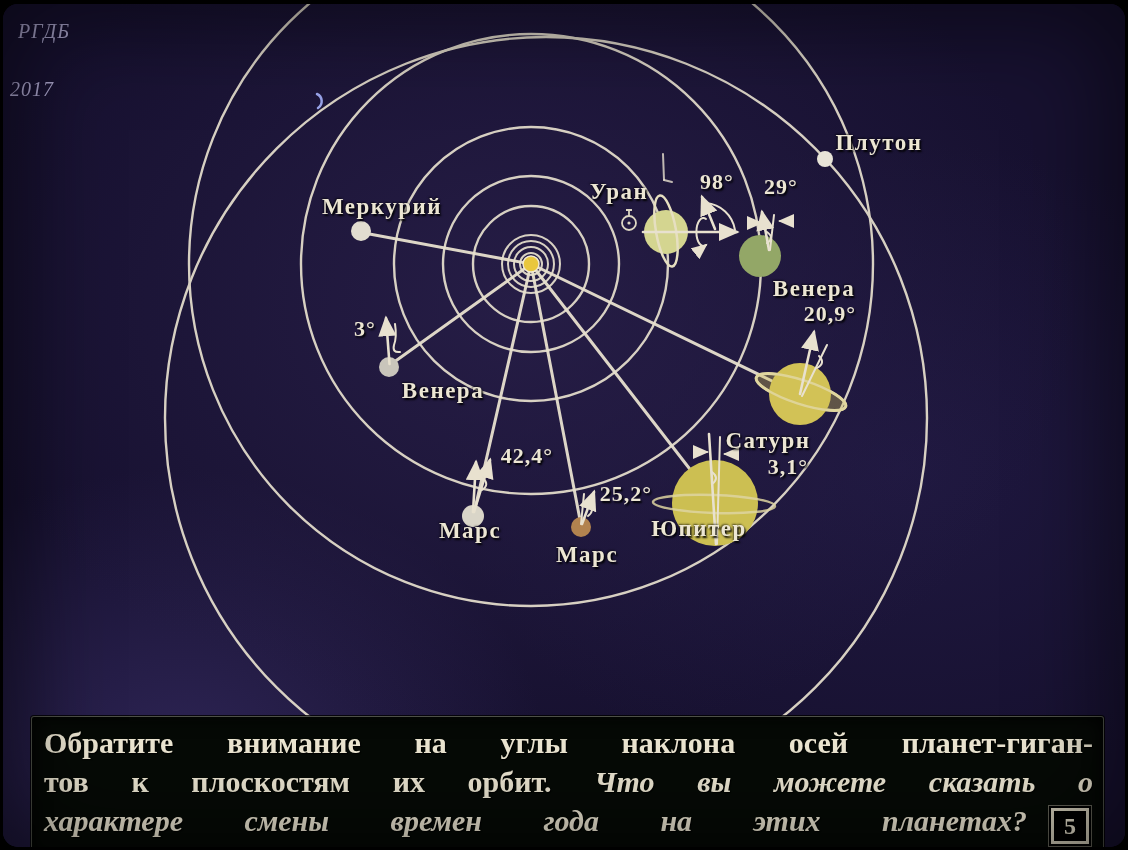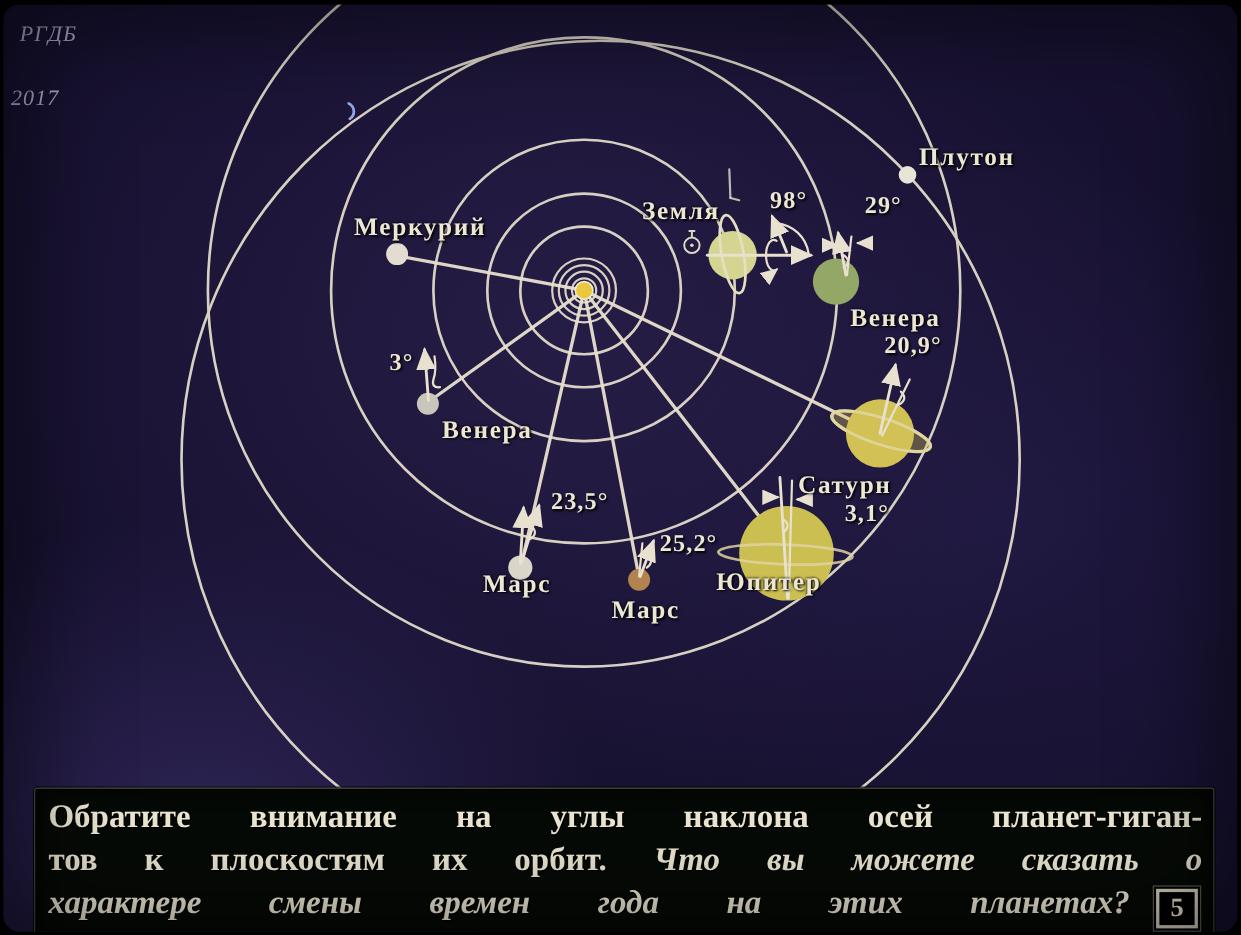--- a/index.html
+++ b/index.html
@@ -153,31 +153,31 @@
         <path d="M 314,90 a 8,8 0 0 1 1,14" stroke="#9aa4ea" stroke-width="2.5" fill="none" stroke-linecap="round"></path>
       </g>
     </svg>
 
     <div class="plabel" style="left:379px;top:190px;">Меркурий</div>
     <div class="plabel" style="left:398px;top:374px;margin-left:42px;">Венера</div>
     <div class="plabel" style="left:467px;top:514px;">Марс</div>
     <div class="plabel" style="left:584px;top:538px;">Марс</div>
     <div class="plabel" style="left:696px;top:512px;">Юпитер</div>
     <div class="plabel" style="left:765px;top:424px;">Сатурн</div>
-    <div class="plabel" style="left:616px;top:175px;">Земля</div>
+    <div class="plabel" style="left:616px;top:175px;">Уран</div>
     <div class="plabel" style="left:811px;top:272px;">Венера</div>
     <div class="plabel" style="left:876px;top:126px;">Плутон</div>
 
     <div class="alabel" style="left:362px;top:312px;">3°</div>
-    <div class="alabel" style="left:524px;top:439px;">23,5°</div>
+    <div class="alabel" style="left:524px;top:439px;">42,4°</div>
     <div class="alabel" style="left:623px;top:477px;">25,2°</div>
     <div class="alabel" style="left:785px;top:450px;">3,1°</div>
     <div class="alabel" style="left:827px;top:297px;">20,9°</div>
     <div class="alabel" style="left:714px;top:165px;">98°</div>
-    <div class="alabel" style="left:800px;top:170px;">29°</div>
+    <div class="alabel" style="left:778px;top:170px;">29°</div>
 
     <div class="watermark" style="left:15px;top:16px;">РГДБ</div>
     <div class="watermark" style="left:7px;top:74px;">2017</div>
 
     <div class="caption">
       <div class="cap-line"><span>Обратите внимание на углы наклона осей планет-гиган-</span></div>
       <div class="cap-line"><span class="reg">тов к плоскостям их орбит. </span> <span class="ital">Что вы можете сказать о</span></div>
       <div class="cap-line cap-line-last"><span class="ital">характере смены времен года на этих планетах?</span></div>
       <div class="frame-num"><span>5</span></div>
     </div>

